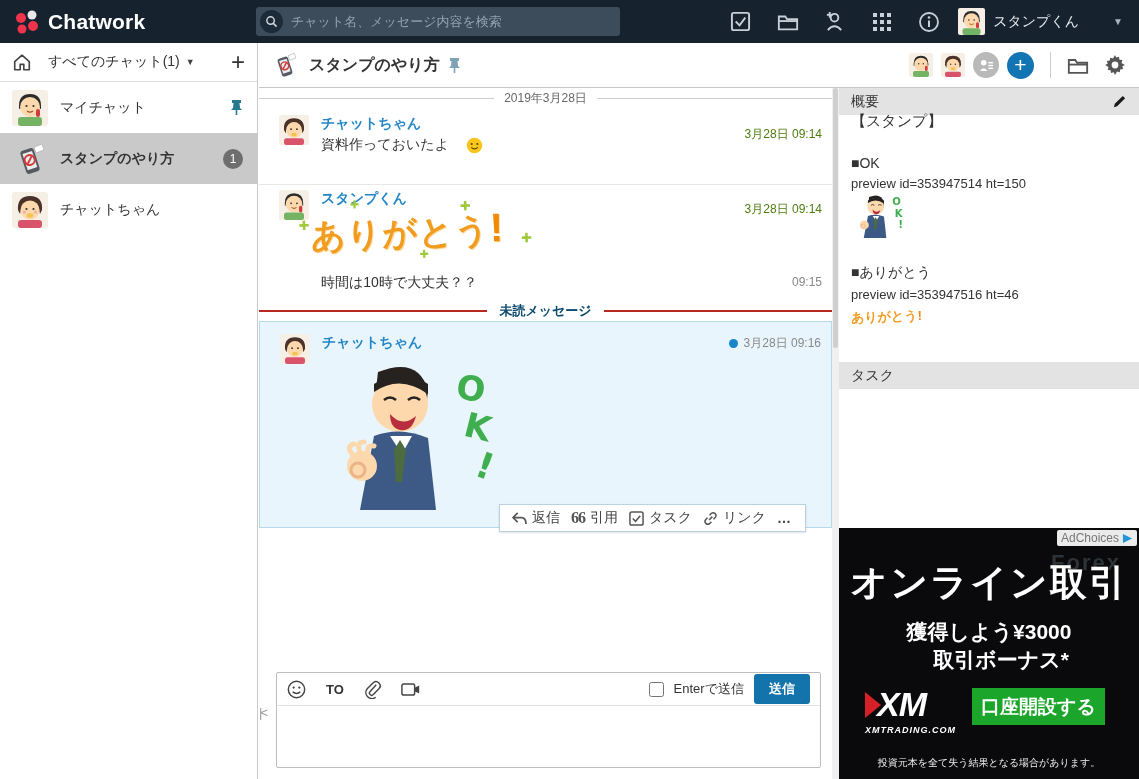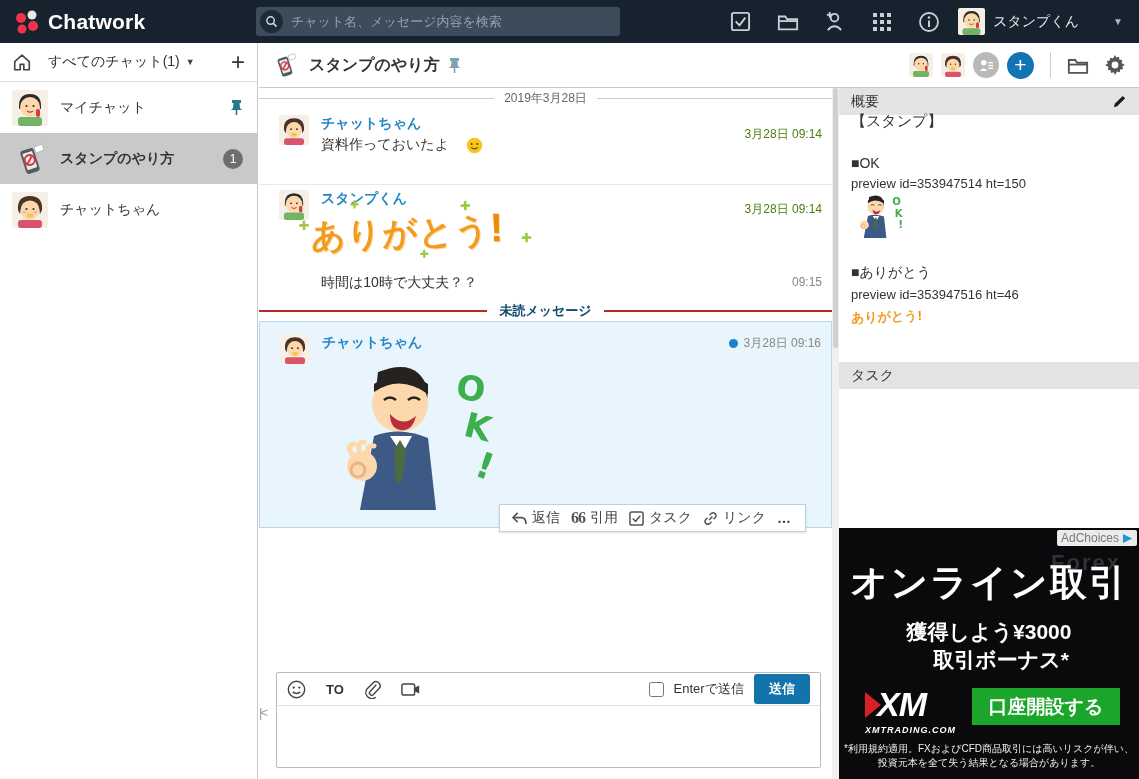--- a/index.html
+++ b/index.html
@@ -119,21 +119,21 @@
   .ad { position:absolute; left:0; top:440px; width:300px; height:251px; background:#0a0a0c; overflow:hidden; cursor:pointer; }
   .adchoices { position:absolute; right:2px; top:2px; background:rgba(255,255,255,.92); border-radius:2px; display:flex; align-items:center; gap:3px; padding:1px 4px; font-size:12px; color:#777; }
   .ad-watermark { position:absolute; right:18px; top:22px; color:#2e3338; font-size:22px; font-weight:bold; letter-spacing:2px; }
   .ad-headline { position:absolute; left:0; top:30px; width:100%; text-align:center; color:#fff; font-size:37px; font-weight:bold; letter-spacing:2px; }
   .ad-offer1 { position:absolute; left:0; top:90px; width:100%; text-align:center; color:#fff; font-size:21px; font-weight:bold; }
   .ad-offer2 { position:absolute; left:12px; top:118px; width:100%; text-align:center; color:#fff; font-size:21px; font-weight:bold; }
   .xm-logo { position:absolute; left:26px; top:157px; }
   .xm-text { color:#fff; font-size:34px; font-weight:bold; font-style:italic; letter-spacing:-1px; display:flex; align-items:center; }
   .xm-tri { width:0; height:0; border-top:13px solid transparent; border-bottom:13px solid transparent; border-left:16px solid #d62027; margin-right:-4px; }
   .xm-domain { color:#fff; font-size:9px; font-weight:bold; letter-spacing:1px; font-style:italic; margin-top:1px; }
-  .ad-cta { position:absolute; left:133px; top:160px; width:148px; height:37px; background:#1ba62b; color:#fff; font-size:19px; font-weight:bold; display:flex; align-items:center; justify-content:center; }
+  .ad-cta { position:absolute; left:133px; top:160px; width:133px; height:37px; background:#1ba62b; color:#fff; font-size:19px; font-weight:bold; display:flex; align-items:center; justify-content:center; }
   .ad-disc { position:absolute; left:0; width:100%; text-align:center; color:#f0f0f0; font-size:10px; }
   .ad-disc1 { top:214px; }
   .ad-disc2 { top:228px; }
 
   svg { display:block; }
 </style>
 </head>
 <body>
 
 <div class="screen">
@@ -580,18 +580,17 @@
       <div class="ad-offer1">獲得しよう¥3000</div>
       <div class="ad-offer2">取引ボーナス*</div>
       <div class="xm-logo">
         <div class="xm-text">
             <span class="xm-tri"></span>
             <span>XM</span>
           </div>
         <div class="xm-domain">XMTRADING.COM</div>
       </div>
       <div class="ad-cta">口座開設する</div>
-      <div class="ad-disc ad-disc1">*利用規約適用。FXおよびCFD商品取引には高いリスクが伴い、</div>
       <div class="ad-disc ad-disc2">投資元本を全て失う結果となる場合があります。</div>
     </div>
   </aside>
 
 </div>
 
 </body></html>

